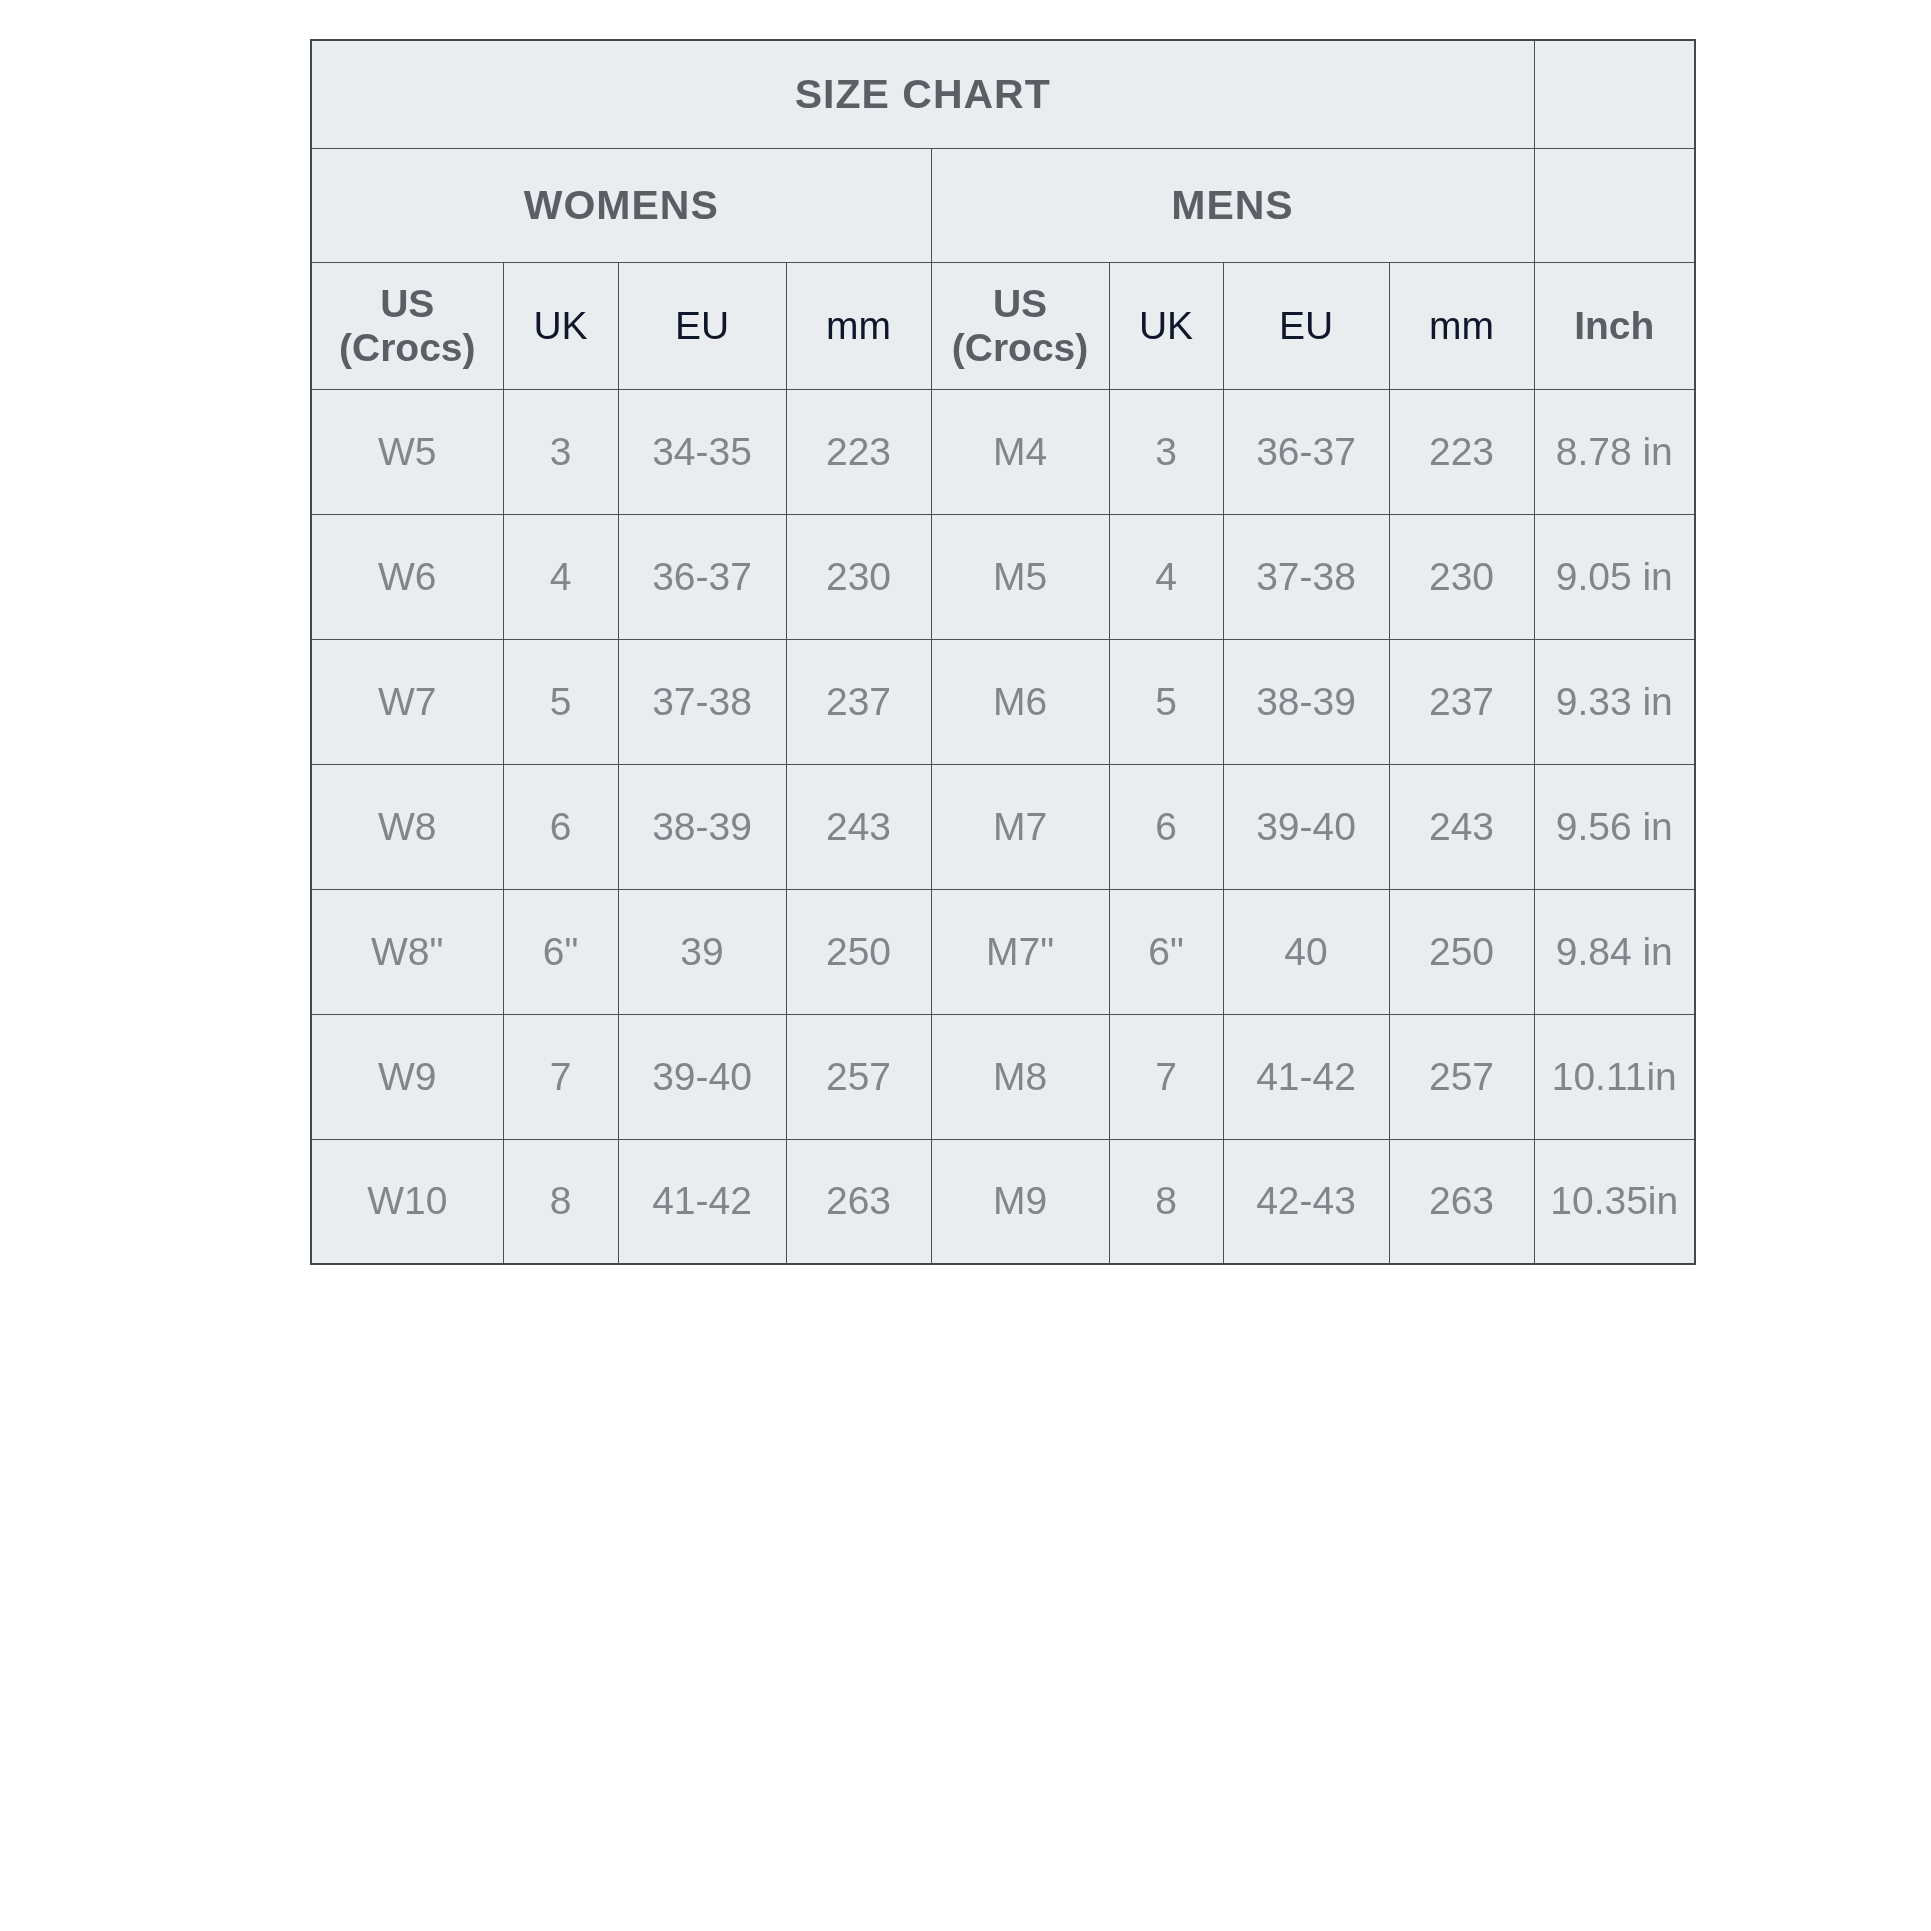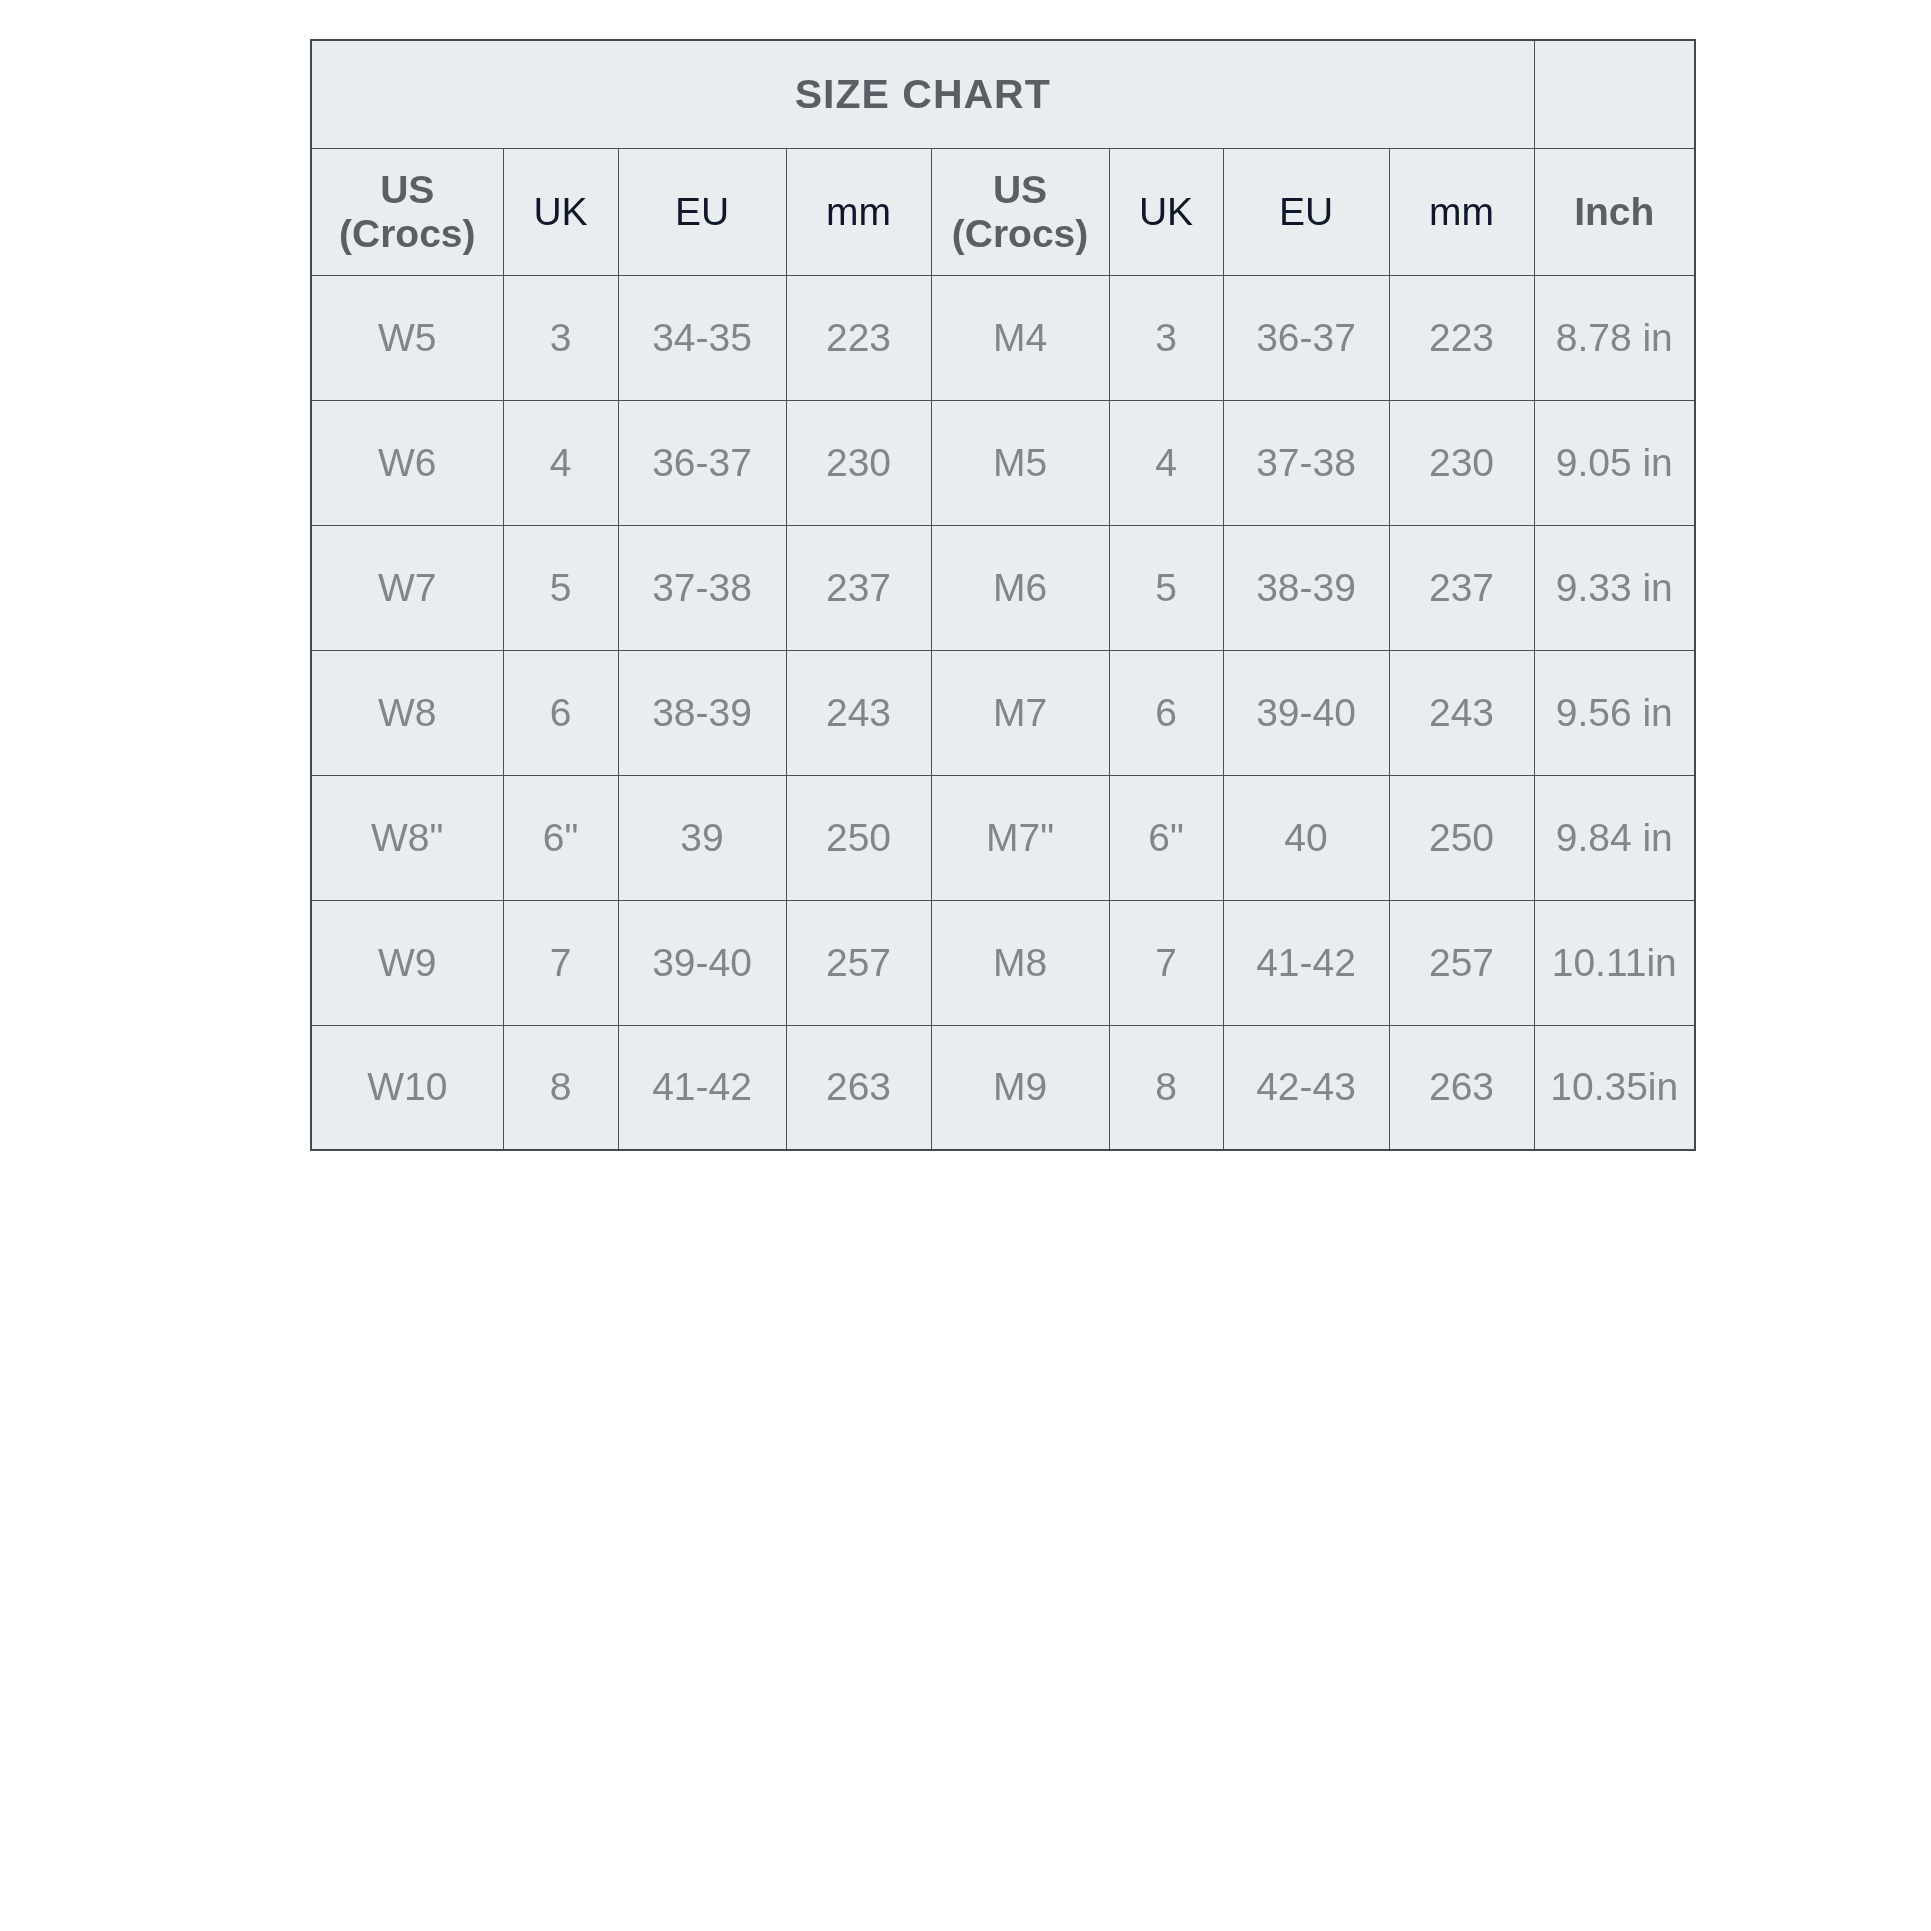--- a/index.html
+++ b/index.html
@@ -75,20 +75,25 @@
         <col class="c-mm-m">
       <col class="c-inch">
     </colgroup>
 
     <tbody>
         <tr class="r-title">
       <td colspan="8">SIZE CHART</td>
       <td class="sep"></td>
     </tr>
 
+    <tr class="r-group">
+      <td colspan="4">WOMENS</td>
+      <td colspan="4" class="sep">MENS</td>
+      <td class="sep"></td>
+    </tr>
 
     <tr class="r-head">
       <td class="strong">US (Crocs)</td>
       <td>UK</td>
       <td>EU</td>
       <td>mm</td>
       <td class="sep strong">US (Crocs)</td>
       <td>UK</td>
       <td>EU</td>
       <td>mm</td>

